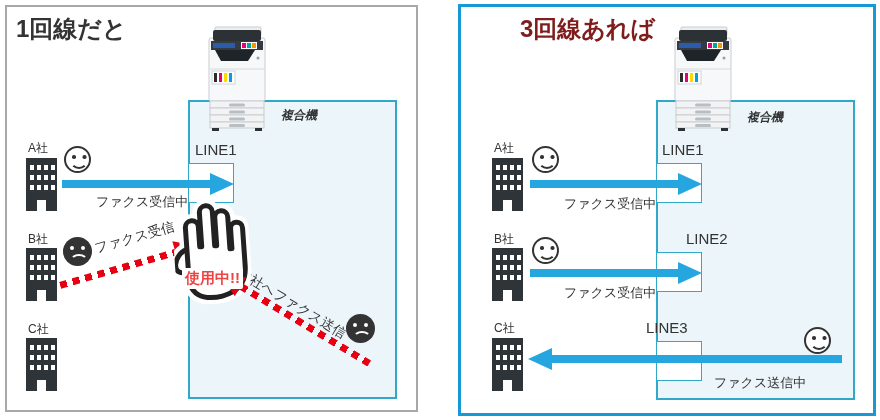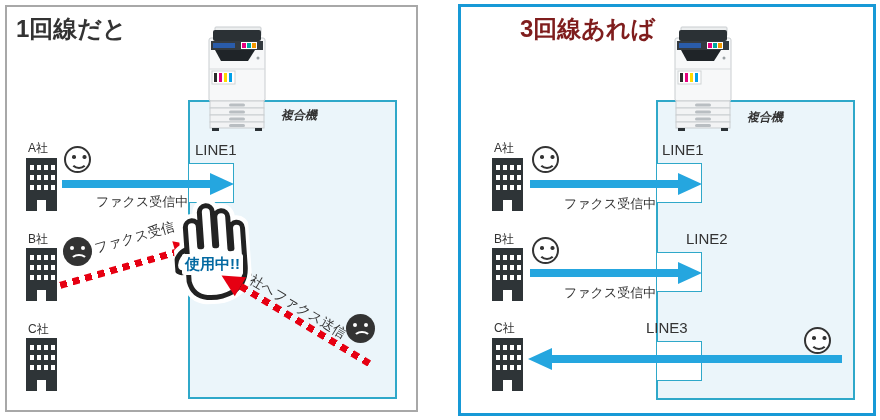--- a/index.html
+++ b/index.html
@@ -50,21 +50,21 @@
   .rhead{width:0;height:0;border-top:11px solid transparent;border-bottom:11px solid transparent;border-left:22px solid #e60012;}
   .rarrow-b{left:60px;top:274px;width:142px;transform:rotate(-16deg);z-index:5;}
   .rarrow-b .rdash{width:120px;}
   .rarrow-c{left:369px;top:353px;width:172px;transform:rotate(-149deg);z-index:7;}
   .rarrow-c .rdash{width:150px;}
 
   .rot-label{position:absolute;font-size:13.5px;z-index:5;white-space:nowrap;}
   .rot-b{left:95px;top:240px;transform:rotate(-16deg);transform-origin:left center;}
   .rot-c{left:247px;top:266px;transform:rotate(31deg);transform-origin:left top;}
 
-  .busy{position:absolute;left:182px;top:254px;background:#fff;color:#0369a1;font-size:15px;font-weight:bold;
+  .busy{position:absolute;left:182px;top:268px;background:#fff;color:#ef4444;font-size:15px;font-weight:bold;
         padding:1px 3px;border-radius:2px;z-index:8;white-space:nowrap;}
 
   .handwrap{position:absolute;left:174px;top:196px;width:76px;height:108px;transform:rotate(-4deg);z-index:6;}
   .printer{position:absolute;width:64px;height:106px;z-index:3;}
 </style>
 </head>
 <body>
 
 <div id="stage">
 
@@ -220,17 +220,18 @@
     </div>
   <div class="face-happy" style="left:532px;top:237px;"></div>
   <div class="status" style="left:564px;top:246px;">ファクス受信中</div>
   <div class="bshaft" style="left:530px;top:269px;width:150px;"></div>
   <div class="bhead-r" style="left:678px;top:262px;"></div>
 
   <div class="clabel" style="left:494px;top:320px;">C社</div>
   <div class="bldg" style="left:492px;top:338px;">
       <span class="bwin"></span>
     </div>
+  <div class="status" style="left:714px;top:336px;">ファクス送信中</div>
   <div class="face-happy" style="left:804px;top:327px;"></div>
   <div class="bhead-l" style="left:528px;top:348px;"></div>
   <div class="bshaft" style="left:552px;top:355px;width:290px;"></div>
 
 </div>
 
 </body></html>

